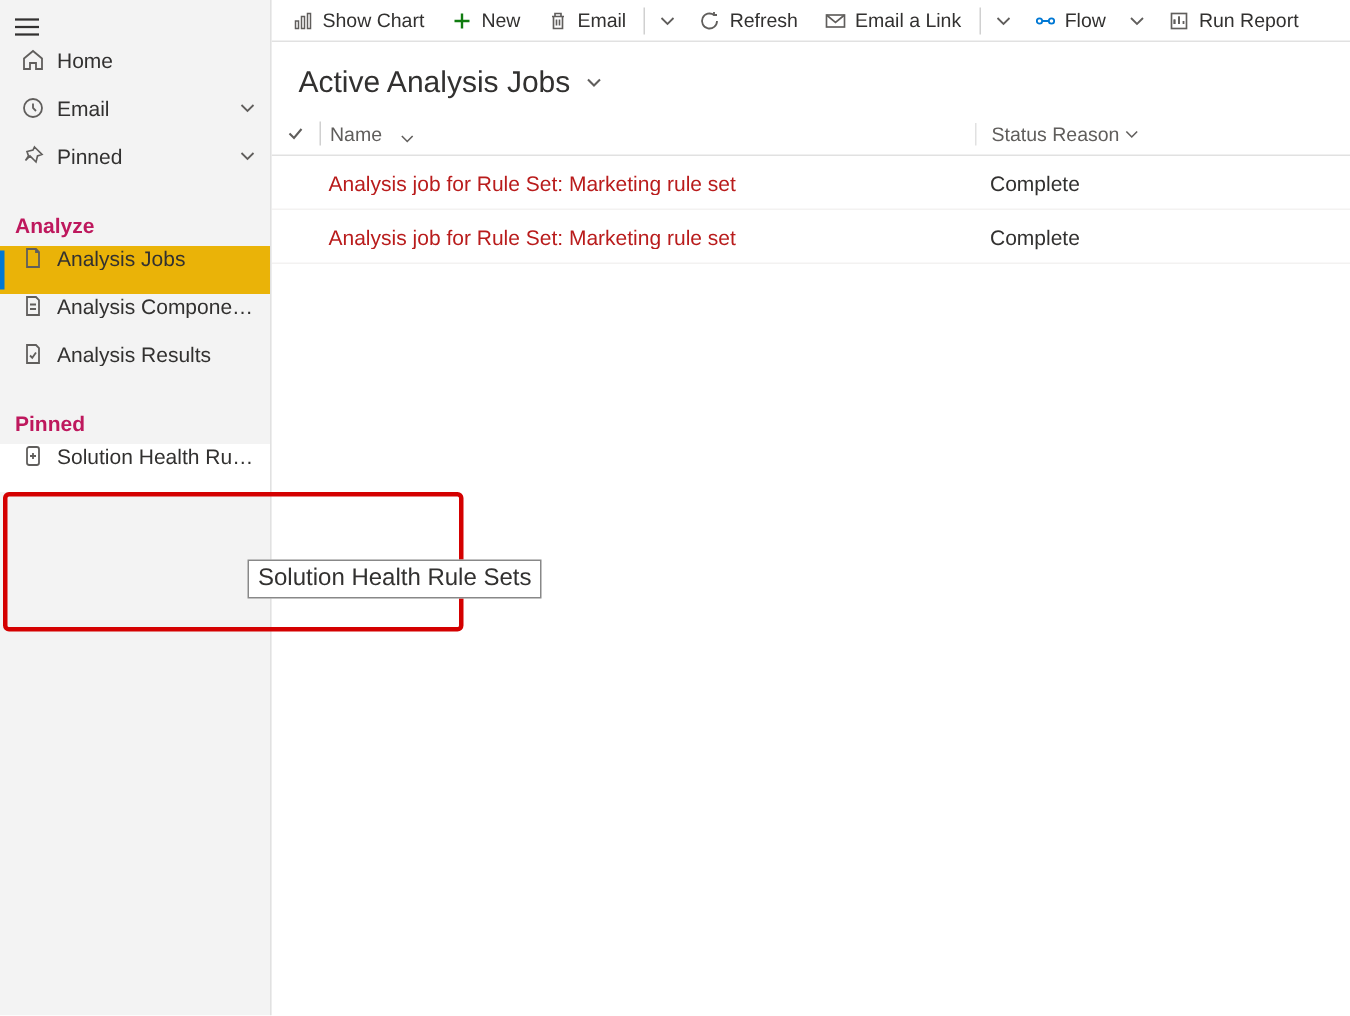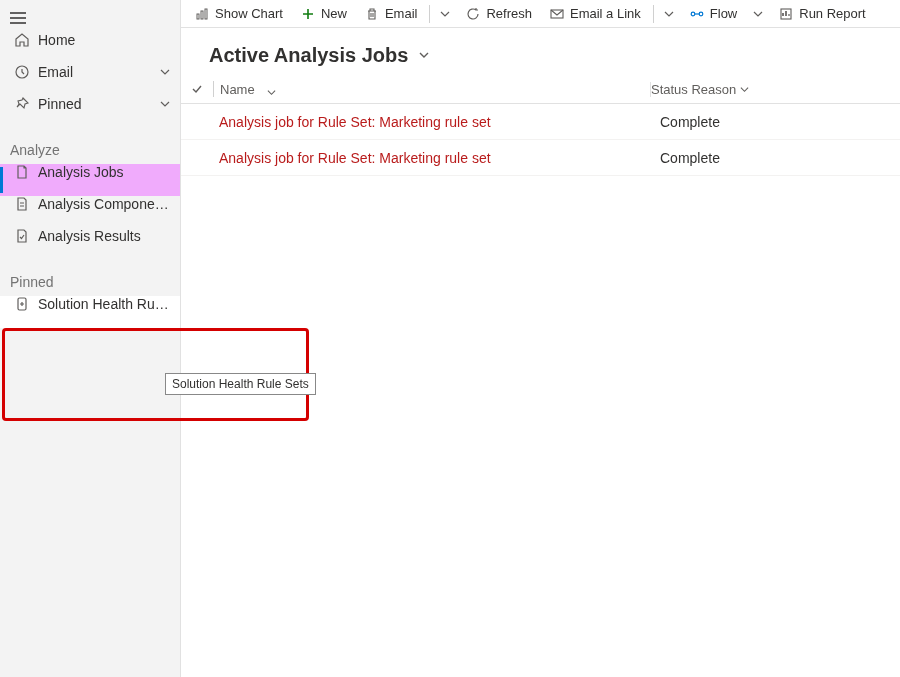--- a/index.html
+++ b/index.html
@@ -45,27 +45,27 @@
     margin-left: 4px;
     flex: 1;
     white-space: nowrap;
     overflow: hidden;
     text-overflow: ellipsis;
   }
   .nav-item .chev {
     color: #605e5c;
   }
   .section-title {
-    font-weight: 400;
+    font-weight: 700;
     padding: 14px 10px 6px 10px;
     font-size: 14px;
-    color: #737373;
+    color: #be185d;
   }
   .nav-item.active {
-    background: #f0abfc;
+    background: #eab308;
   }
   .nav-item.active::before {
     content: "";
     position: absolute;
     left: 0;
     top: 3px;
     bottom: 3px;
     width: 3px;
     background: #0078d4;
   }
@@ -106,36 +106,35 @@
   .cmdchev { padding:0 6px; cursor:pointer; color:#605e5c; }
 
   .view-header {
     padding: 16px 18px 8px 18px;
     display:flex;
     align-items: center;
     gap: 10px;
   }
   .view-title {
     font-size: 20px;
-    font-weight: 700;
-    margin-left: 10px;
+    font-weight: 400;
   }
   .table-head {
     display: flex;
     align-items: center;
     border-bottom: 1px solid #e1e1e1;
     padding: 6px 10px 6px 6px;
     color: #605e5c;
     font-size: 13px;
   }
   .col-check { width: 20px; display:flex; justify-content:center; }
   .col-check svg { color:#605e5c; }
   .th-sep { width:1px; height:16px; background:#d0d0d0; margin:0 6px; }
   .col-name-h { flex: 1; display:flex; align-items:flex-end; gap:12px; min-width:0; }
-  .col-status-h { width: 240px; display:flex; align-items:center; gap:4px; border-left:1px solid #e1e1e1; }
+  .col-status-h { width: 240px; display:flex; align-items:center; gap:4px; border-left:1px solid #e1e1e1; padding-left:10px; }
   .row {
     display:flex;
     align-items:center;
     height: 36px;
     border-bottom: 1px solid #f3f2f1;
     padding: 0 10px 0 6px;
   }
   .row .col-check { width: 20px; }
   .row .col-name { flex:1; padding-left: 12px; min-width:0; overflow:hidden; text-overflow:ellipsis; white-space:nowrap; }
   .row .col-name a { color:#b91c1c; text-decoration:none; cursor:pointer; }
@@ -151,21 +150,21 @@
     height: 93px;
     pointer-events: none;
     z-index: 5;
   }
   .tooltip {
     position: absolute;
     left: 165px;
     top: 373px;
     border: 1px solid #888;
     background: #fff;
-    font-size: 12px;
+    font-size: 16px;
     padding: 3px 6px;
     z-index: 6;
     white-space: nowrap;
   }
 
   svg { overflow: visible; }
 </style>
 </head>
 <body>
 

